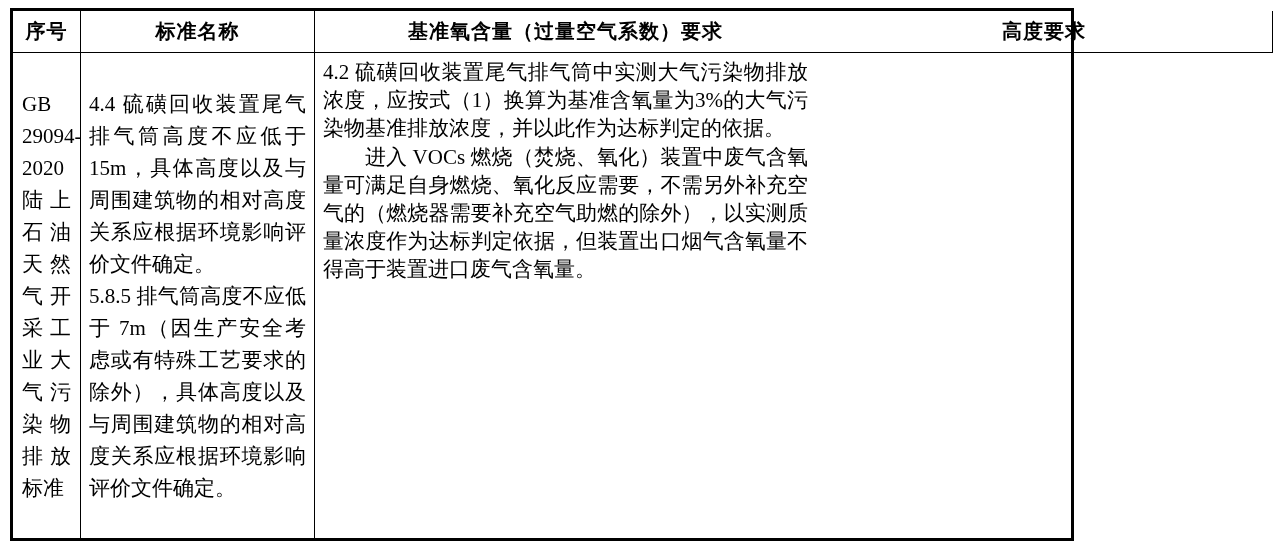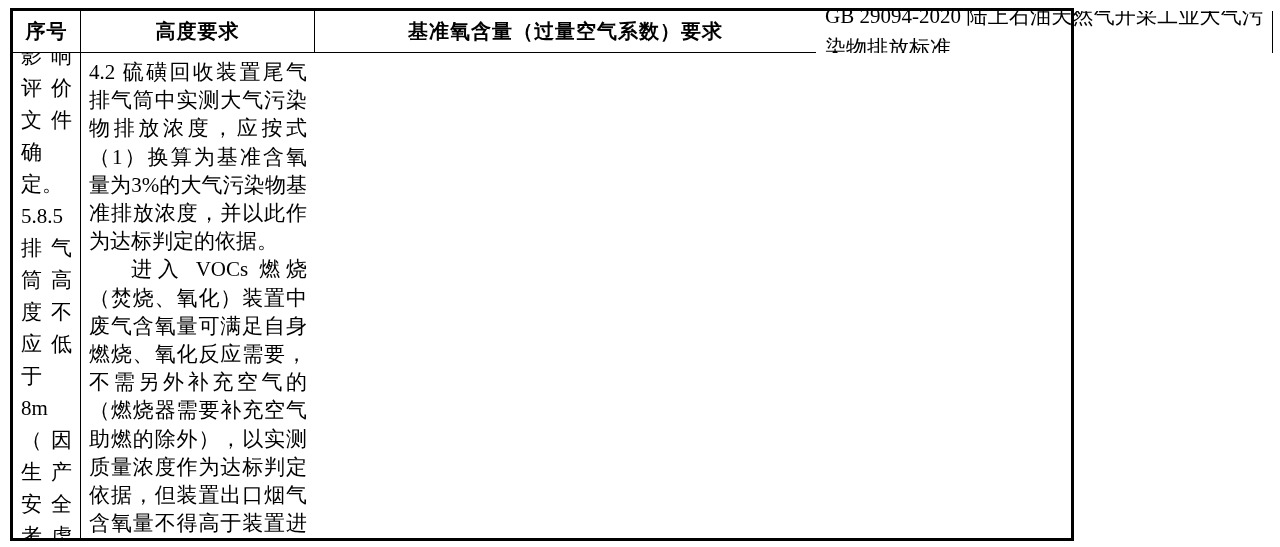--- a/index.html
+++ b/index.html
@@ -80,31 +80,32 @@
   .indent-para {
     text-indent: 2em;
   }
 </style>
 </head>
 <body>
 
 <div class="standards-table">
 
   <div class="cell header-cell">序号</div>
+  <div class="cell header-cell">标准名称</div>
+  <div class="cell header-cell last-col">基准氧含量（过量空气系数）要求</div>
   <div class="cell header-cell">高度要求</div>
-  <div class="cell header-cell last-col">基准氧含量（过量空气系数）要求</div>
 
 
   <div class="cell body-cell cell-name">
     <p>GB 29094-2020 陆上石油天然气开采工业大气污染物排放标准</p>
   </div>
 
   <div class="cell body-cell cell-height">
     <p>4.4 硫磺回收装置尾气排气筒高度不应低于 15m，具体高度以及与周围建筑物的相对高度关系应根据环境影响评价文件确定。</p>
-    <p>5.8.5 排气筒高度不应低于 8m（因生产安全考虑或有特殊工艺要求的除外），具体高度以及与周围建筑物的相对高度关系应根据环境影响评价文件确定。</p>
+    <p>5.8.5 排气筒高度不应低于 7m（因生产安全考虑或有特殊工艺要求的除外），具体高度以及与周围建筑物的相对高度关系应根据环境影响评价文件确定。</p>
   </div>
 
   <div class="cell body-cell cell-oxygen last-col">
     <p>4.2 硫磺回收装置尾气排气筒中实测大气污染物排放浓度，应按式（1）换算为基准含氧量为3%的大气污染物基准排放浓度，并以此作为达标判定的依据。</p>
     <p class="indent-para">进入 VOCs 燃烧（焚烧、氧化）装置中废气含氧量可满足自身燃烧、氧化反应需要，不需另外补充空气的（燃烧器需要补充空气助燃的除外），以实测质量浓度作为达标判定依据，但装置出口烟气含氧量不得高于装置进口废气含氧量。</p>
   </div>
 
 </div>
 
 </body></html>

